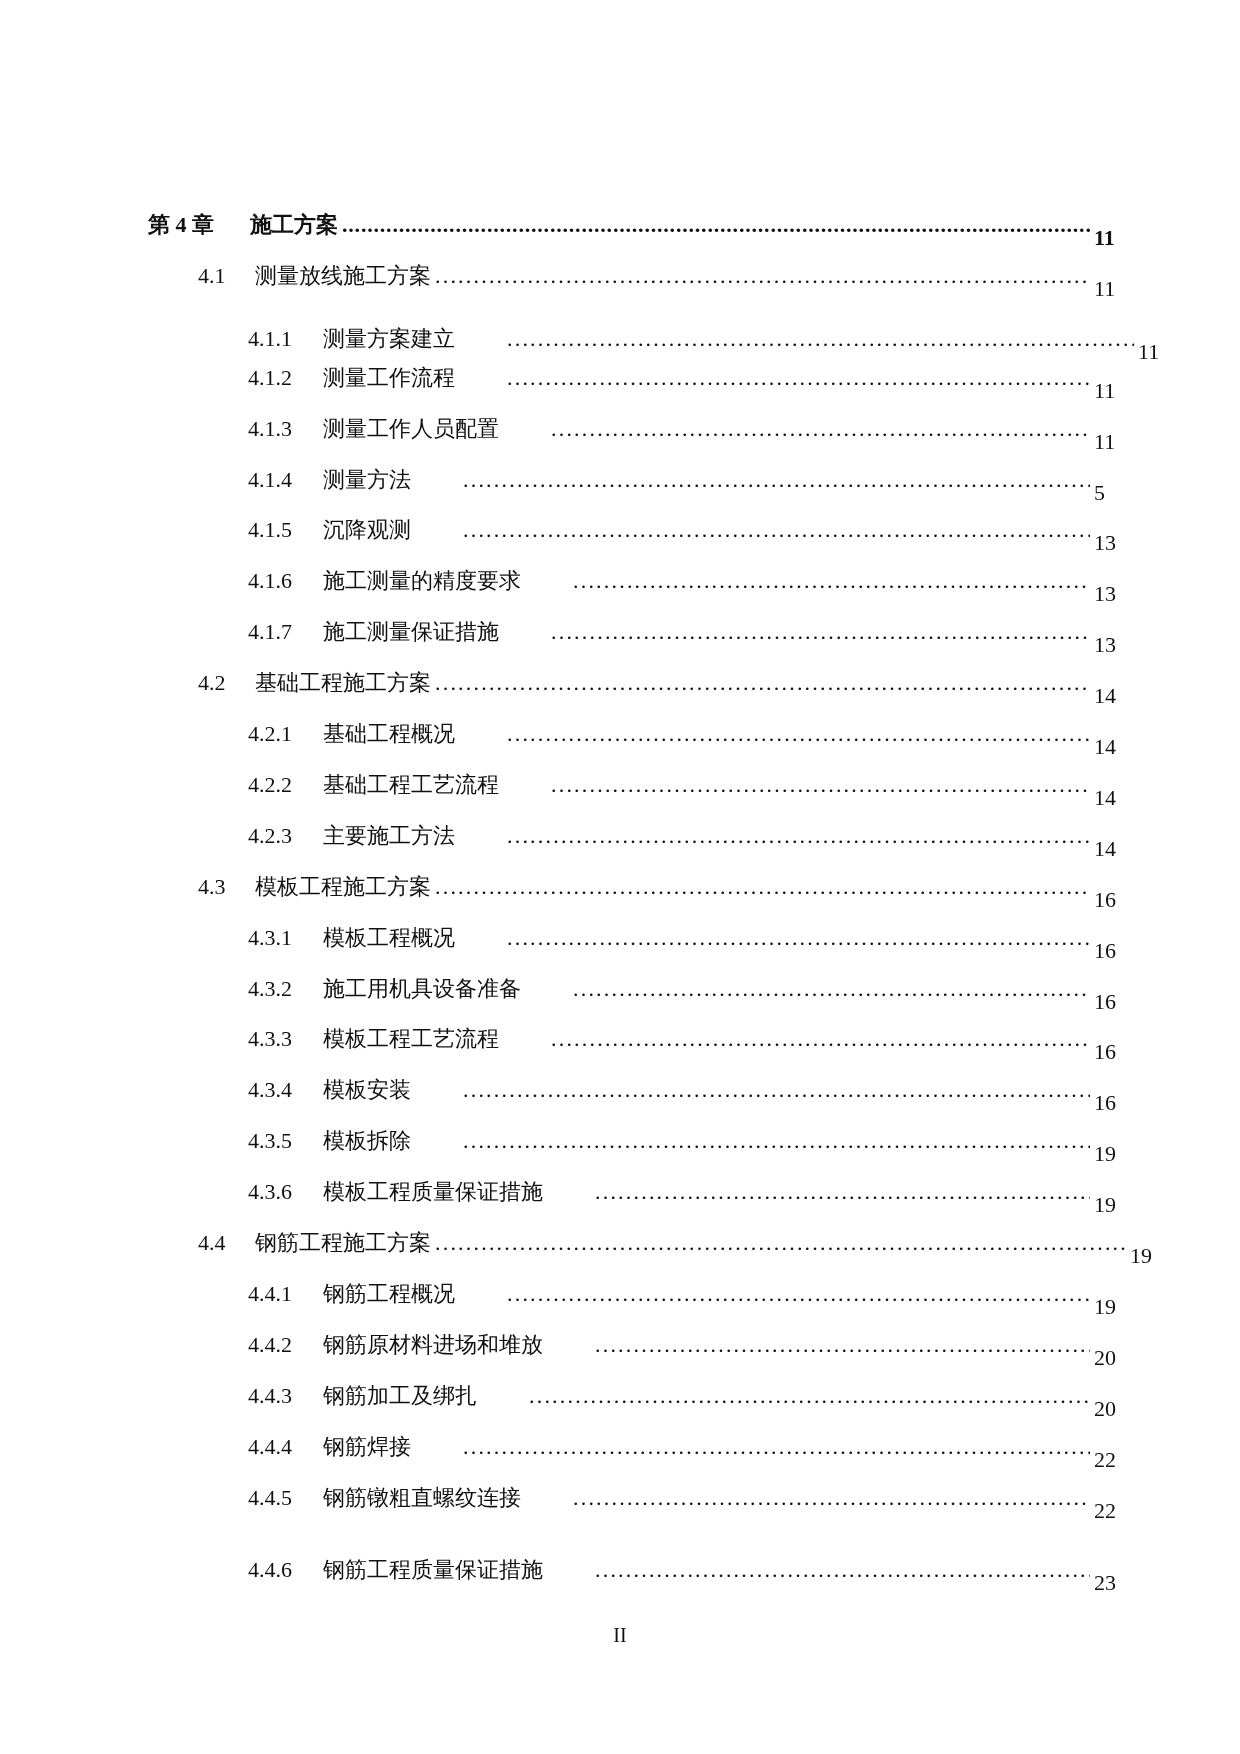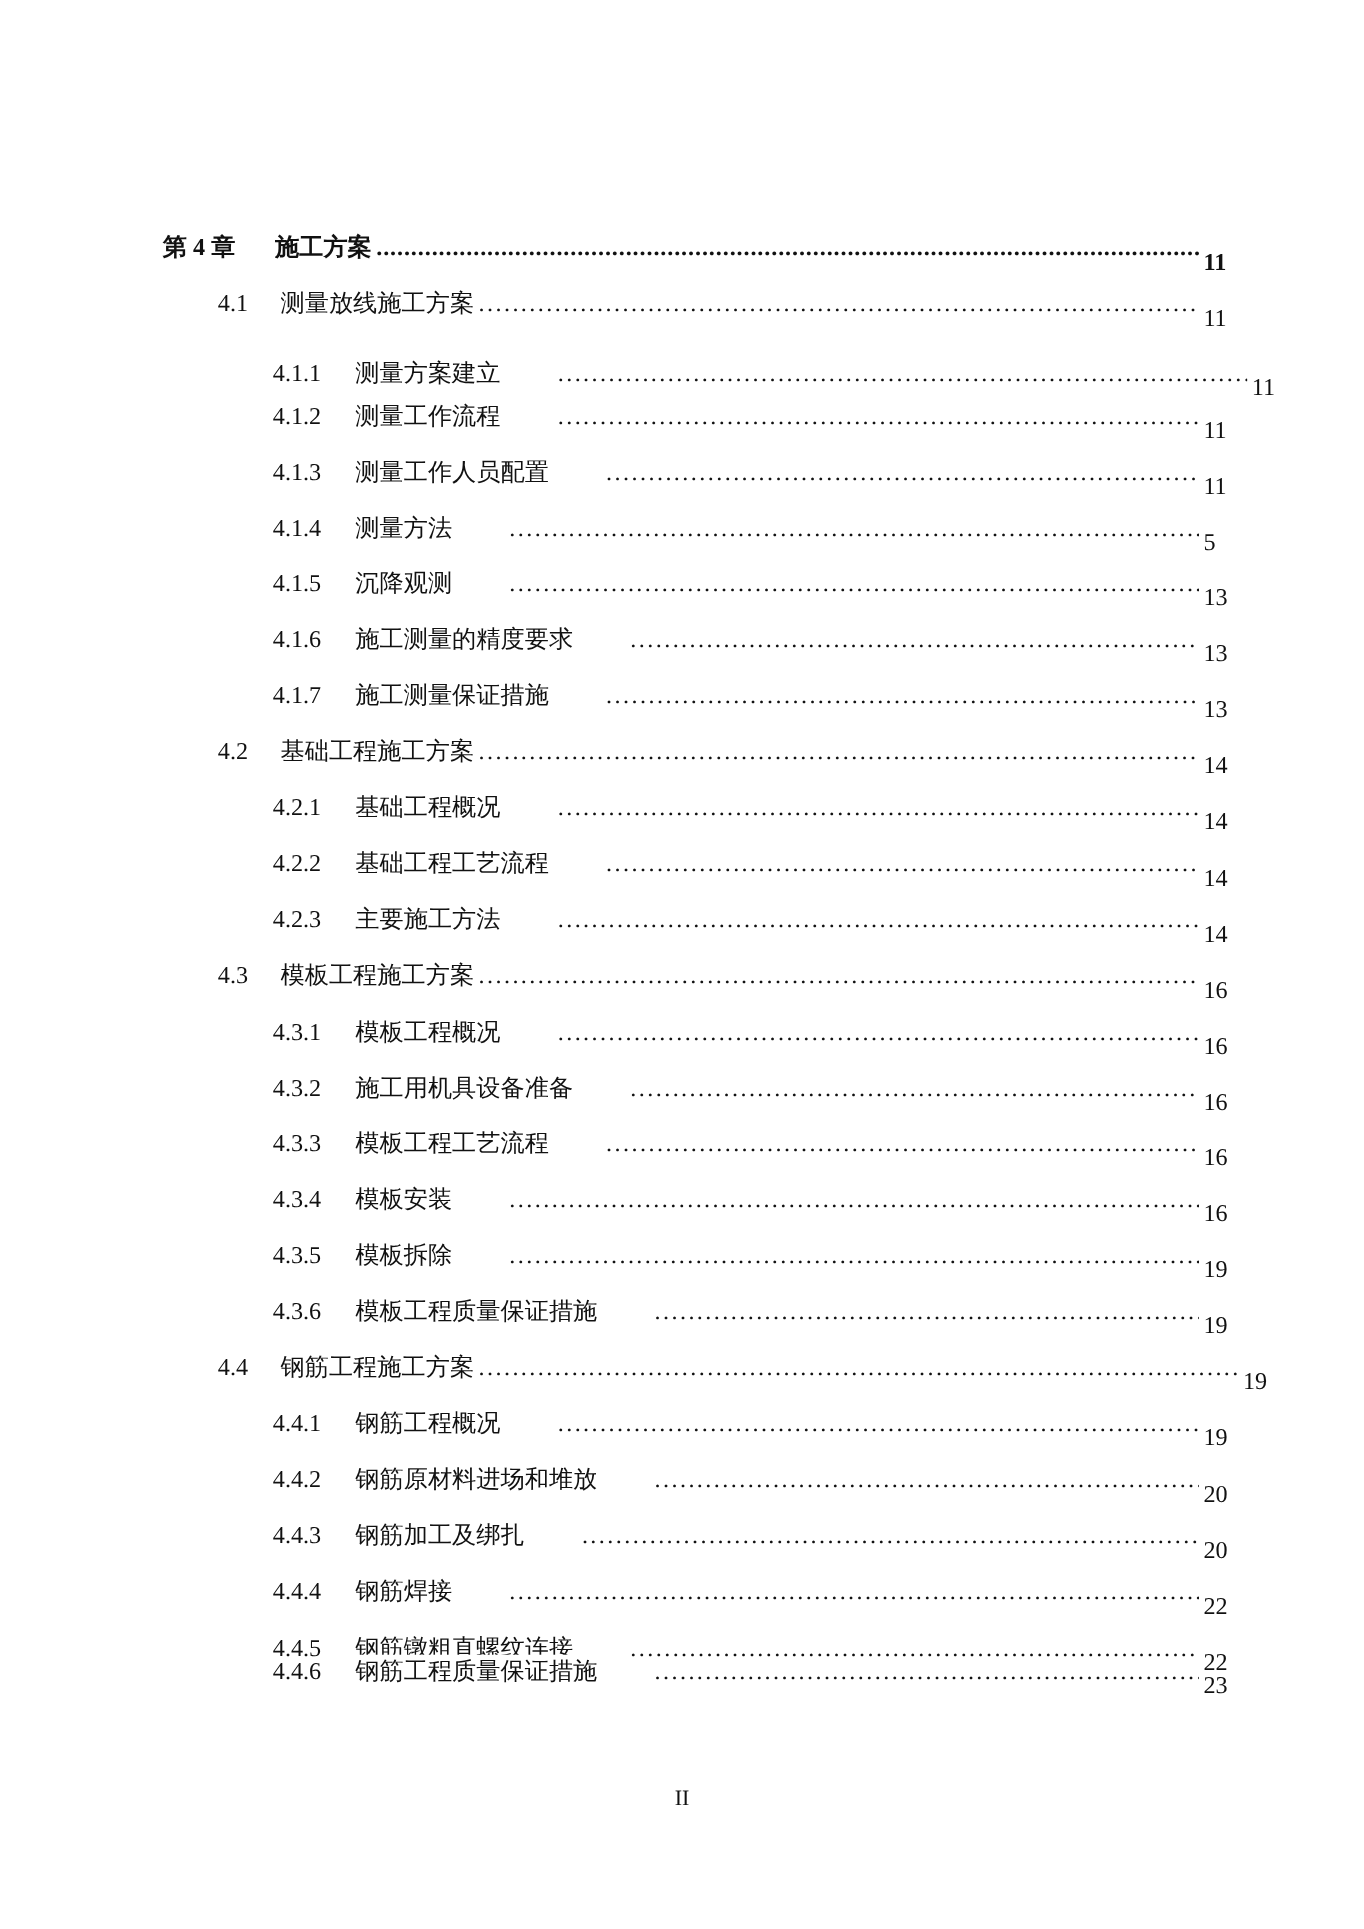--- a/index.html
+++ b/index.html
@@ -280,21 +280,21 @@
     <div class="row lvl2" style="top: 1477.5px;">
       <span class="num">4.4.5</span>
       <span class="lead">
         <span class="title">钢筋镦粗直螺纹连接</span>
         <span class="dots">.....................................................................................................................................................................................................................................</span>
       </span>
       <span class="page">
         <span>22</span>
       </span>
     </div>
-    <div class="row lvl2" style="top: 1499px;">
+    <div class="row lvl2" style="top: 1550px;">
       <span class="num">4.4.6</span>
       <span class="lead">
         <span class="title">钢筋工程质量保证措施</span>
         <span class="dots">.....................................................................................................................................................................................................................................</span>
       </span>
       <span class="page">
         <span>23</span>
       </span>
     </div>
   </div>

